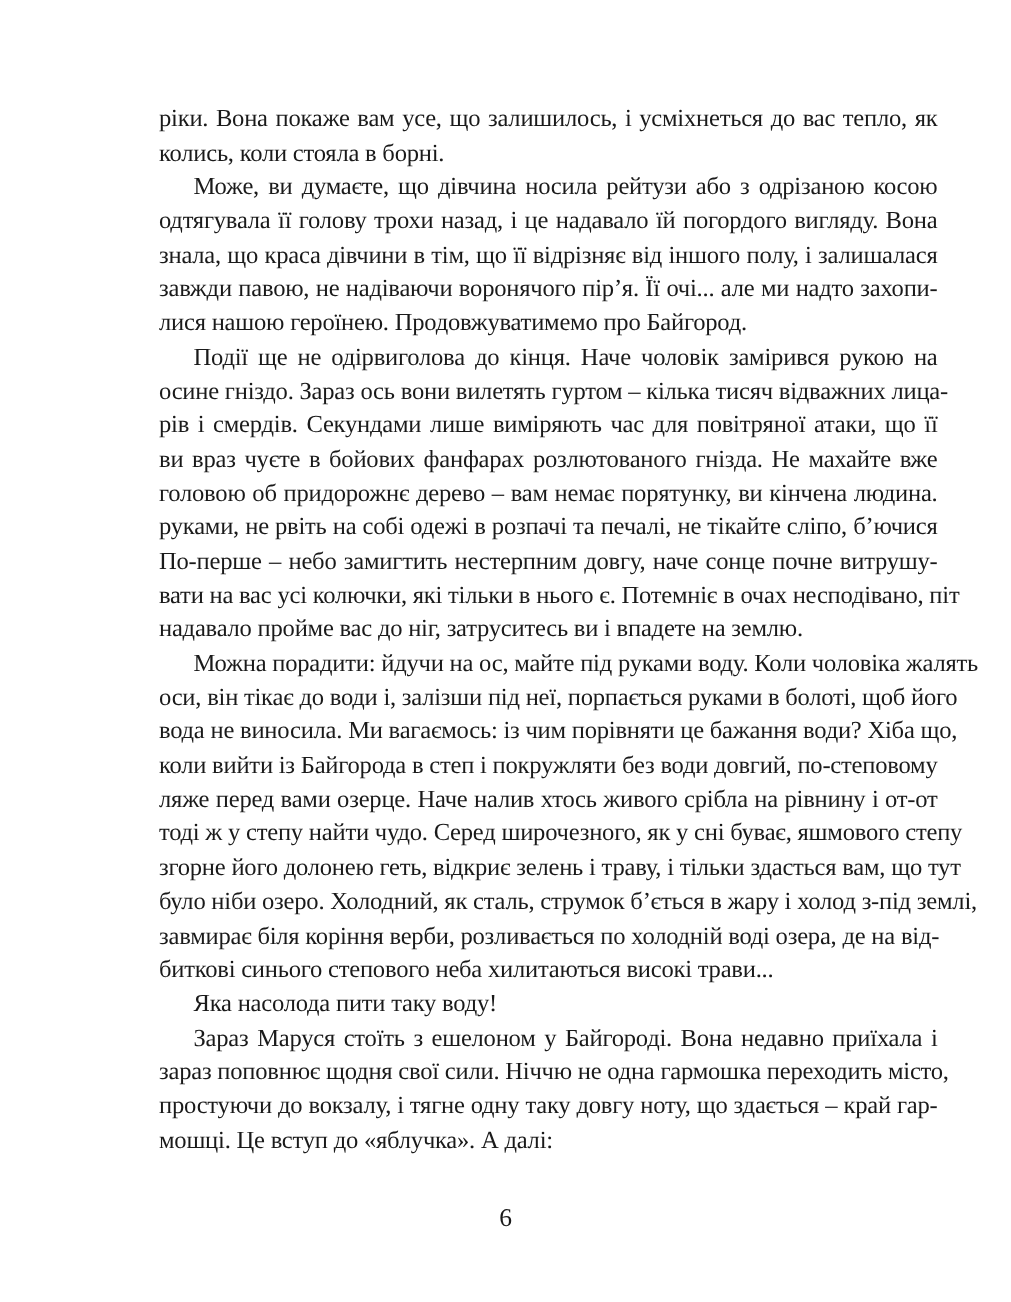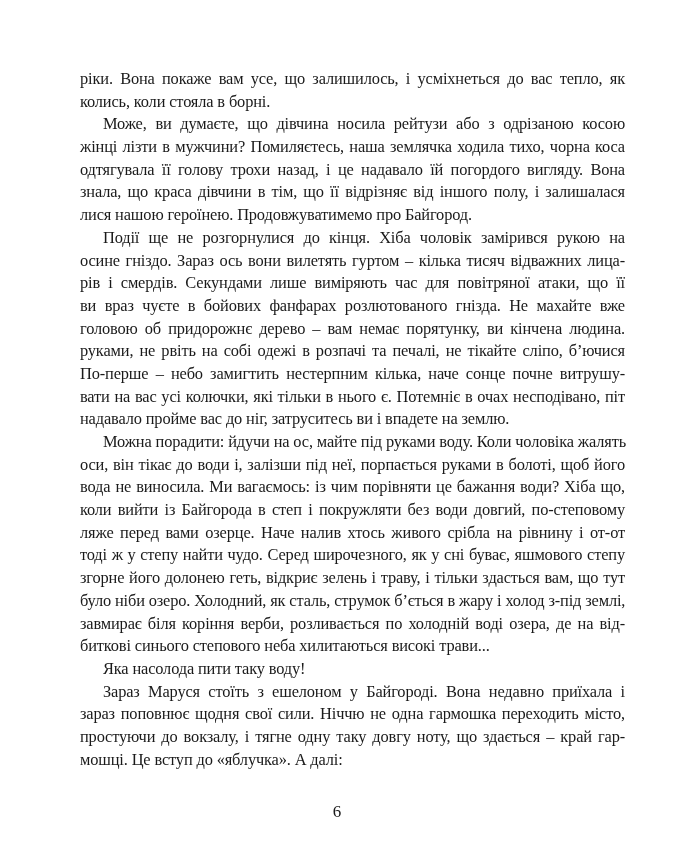--- a/index.html
+++ b/index.html
@@ -23,20 +23,21 @@
     }
     .line {
       display: block;
       height: 22.7px;
       line-height: 22.7px;
       font-size: 16.4px;
       white-space: nowrap;
       text-align: justify;
       text-align-last: justify;
       letter-spacing: -0.15px;
+      margin-left: 26px;
     }
     .line.last {
       text-align-last: left;
       font-family: Liberation Serif, serif;
     }
     .line.indent {
       padding-left: 23px;
     }
     .page-number {
       position: absolute;
@@ -53,34 +54,34 @@
 
 <div class="page">
 
   <div>
     <span class="line">ріки. Вона покаже вам усе, що залишилось, і усміхнеться до вас тепло, як</span>
     <span class="line last">колись, коли стояла в борні.</span>
   </div>
 
   <div>
     <span class="line indent">Може, ви думаєте, що дівчина носила рейтузи або з одрізаною косою</span>
-    <span class="line">жінці лізти в мужчини? Помиляєтесь, наша землячка ходила тихо, чорна коса</span>
     <span class="line">одтягувала її голову трохи назад, і це надавало їй погордого вигляду. Вона</span>
     <span class="line">знала, що краса дівчини в тім, що її відрізняє від іншого полу, і залишалася</span>
+    <span class="line">завжди павою, не надіваючи воронячого пір’я. Її очі... але ми надто захопи-</span>
     <span class="line last">лися нашою героїнею. Продовжуватимемо про Байгород.</span>
   </div>
 
   <div>
-    <span class="line indent">Події ще не розгорнулися до кінця. Хіба чоловік замірився рукою на</span>
+    <span class="line indent">Події ще не одірвиголова до кінця. Наче чоловік замірився рукою на</span>
     <span class="line">осине гніздо. Зараз ось вони вилетять гуртом – кілька тисяч відважних лица-</span>
     <span class="line">рів і смердів. Секундами лише виміряють час для повітряної атаки, що її</span>
     <span class="line">ви враз чуєте в бойових фанфарах розлютованого гнізда. Не махайте вже</span>
     <span class="line">головою об придорожнє дерево – вам немає порятунку, ви кінчена людина.</span>
     <span class="line">руками, не рвіть на собі одежі в розпачі та печалі, не тікайте сліпо, б’ючися</span>
-    <span class="line">По-перше – небо замигтить нестерпним кілька, наче сонце почне витрушу-</span>
+    <span class="line">По-перше – небо замигтить нестерпним довгу, наче сонце почне витрушу-</span>
     <span class="line">вати на вас усі колючки, які тільки в нього є. Потемніє в очах несподівано, піт</span>
     <span class="line last">надавало пройме вас до ніг, затруситесь ви і впадете на землю.</span>
   </div>
 
   <div>
     <span class="line indent">Можна порадити: йдучи на ос, майте під руками воду. Коли чоловіка жалять</span>
     <span class="line">оси, він тікає до води і, залізши під неї, порпається руками в болоті, щоб його</span>
     <span class="line">вода не виносила. Ми вагаємось: із чим порівняти це бажання води? Хіба що,</span>
     <span class="line">коли вийти із Байгорода в степ і покружляти без води довгий, по-степовому</span>
     <span class="line">ляже перед вами озерце. Наче налив хтось живого срібла на рівнину і от-от</span>

